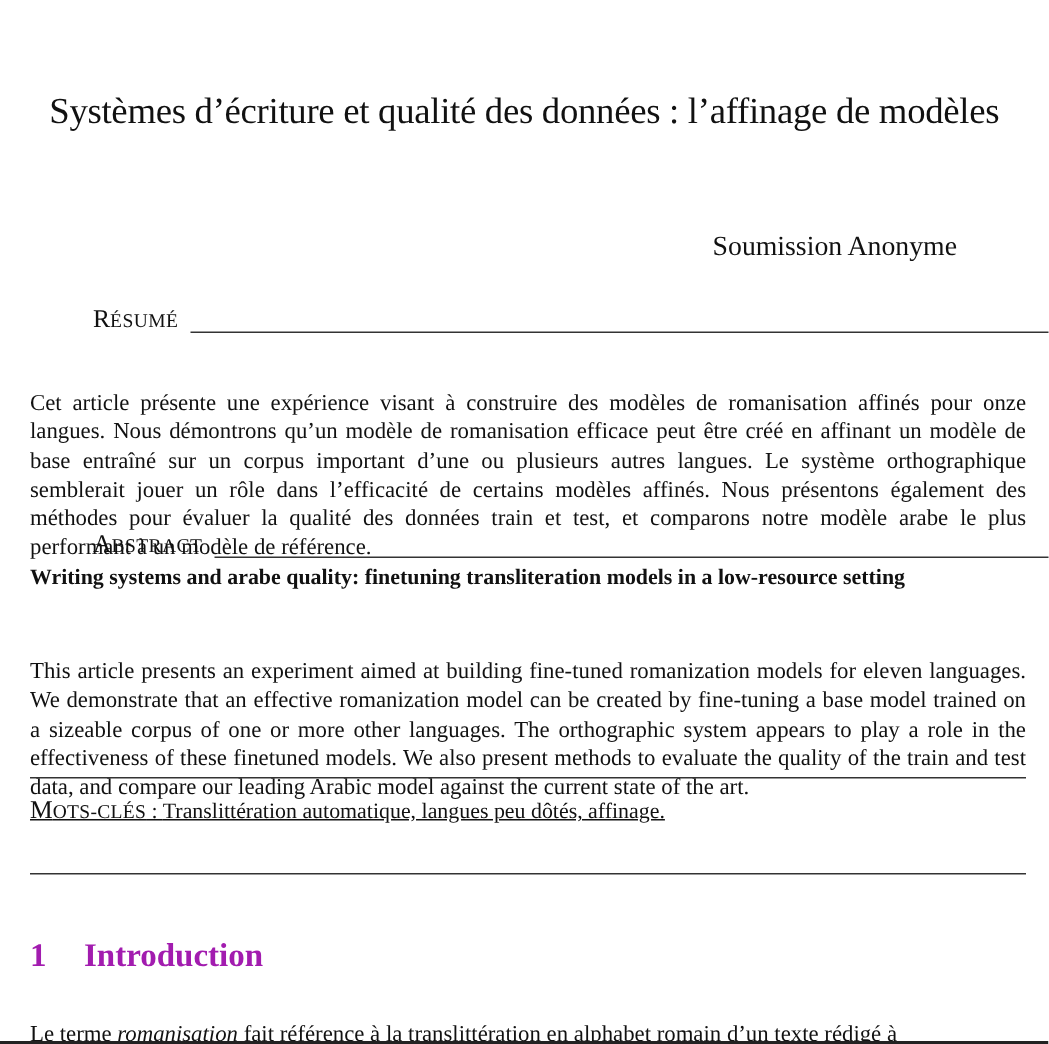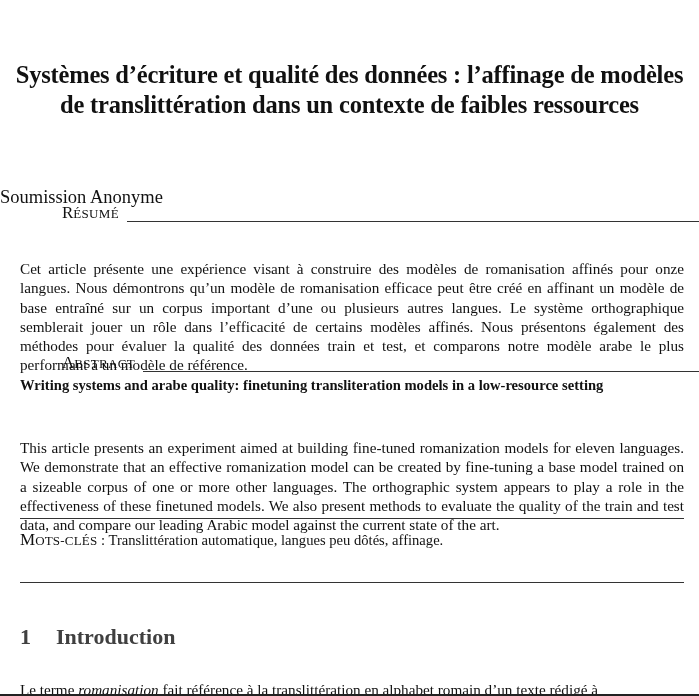--- a/index.html
+++ b/index.html
@@ -21,36 +21,35 @@
       top: 0;
       width: 699px;
       height: 696px;
     }
     .title {
       position: absolute;
       left: 0;
       top: 60px;
       width: 699px;
       text-align: center;
-      font-weight: bold;
+      font-weight: normal;
       font-size: 24.5px;
       line-height: 30px;
       letter-spacing: -0.2px;
       color: #111;
     }
     .author {
       position: absolute;
       left: 0;
       top: 154px;
       width: 638px;
-      text-align: left;
+      text-align: right;
       font-size: 18.5px;
       line-height: 22px;
       color: #111;
-      margin-top: 32px;
     }
     .section-head {
       position: absolute;
       left: 20px;
       width: 663px;
       display: flex;
       align-items: flex-end;
       font-size: 16px;
       line-height: 18px;
       margin-left: 42px;
@@ -109,21 +108,21 @@
     }
     .kw-label .cap { font-size: 17px; }
     .kw-label .sc { font-size: 13px; letter-spacing: 0.2px; }
     .intro-heading {
       position: absolute;
       left: 20px;
       top: 624px;
       font-weight: bold;
       font-size: 22px;
       line-height: 26px;
-      color: #404040;
+      color: #a21caf;
     }
     .intro-heading .num {
       display: inline-block;
       width: 36px;
     }
     .intro-para {
       position: absolute;
       left: 20px;
       top: 680px;
       width: 700px;
@@ -142,41 +141,40 @@
     }
     em { font-style: italic; }
   </style>
 </head>
 <body>
 
 <div class="page">
 
   <div class="title">
     <div>Systèmes d’écriture et qualité des données : l’affinage de modèles</div>
-    <div>de translittération dans un contexte de faibles ressources</div>
   </div>
 
   <div class="author">Soumission Anonyme</div>
 
   <div class="section-head" style="top:204px;">
     <span><span class="smallcaps-first">R</span><span class="smallcaps-rest">ÉSUMÉ</span></span>
     <span class="head-rule"></span>
   </div>
   <div class="para" style="top:226px;">Cet article présente une expérience visant à construire des modèles de romanisation affinés pour onze langues. Nous démontrons qu’un modèle de romanisation efficace peut être créé en affinant un modèle de base entraîné sur un corpus important d’une ou plusieurs autres langues. Le système orthographique semblerait jouer un rôle dans l’efficacité de certains modèles affinés. Nous présentons également des méthodes pour évaluer la qualité des données train et test, et comparons notre modèle arabe le plus performant à un modèle de référence.</div>
 
   <div class="section-head" style="top:354px;">
     <span><span class="smallcaps-first">A</span><span class="smallcaps-rest">BSTRACT</span></span>
     <span class="head-rule"></span>
   </div>
   <div class="abstract-title">Writing systems and arabe quality: finetuning transliteration models in a low-resource setting</div>
   <div class="para" style="top:405px;">This article presents an experiment aimed at building fine-tuned romanization models for eleven languages. We demonstrate that an effective romanization model can be created by fine-tuning a base model trained on a sizeable corpus of one or more other languages. The orthographic system appears to play a role in the effectiveness of these finetuned models. We also present methods to evaluate the quality of the train and test data, and compare our leading Arabic model against the current state of the art.</div>
 
   <div class="rule" style="top:518px;"></div>
 
-  <div class="kw-line" style="top:531px;">
+  <div class="kw-line" style="top:531px;text-decoration:underline;">
     <span class="kw-label"><span class="cap">M</span><span class="sc">OTS-CLÉS</span><span> : </span></span><span>Translittération automatique, langues peu dôtés, affinage.</span>
   </div>
 
   <div class="rule" style="top:582px;"></div>
 
   <div class="intro-heading">
     <span class="num">1</span><span>Introduction</span>
   </div>
 
   <div class="intro-para"><span>Le terme </span><em>romanisation</em><span> fait référence à la translittération en alphabet romain d’un texte rédigé à</span></div>

